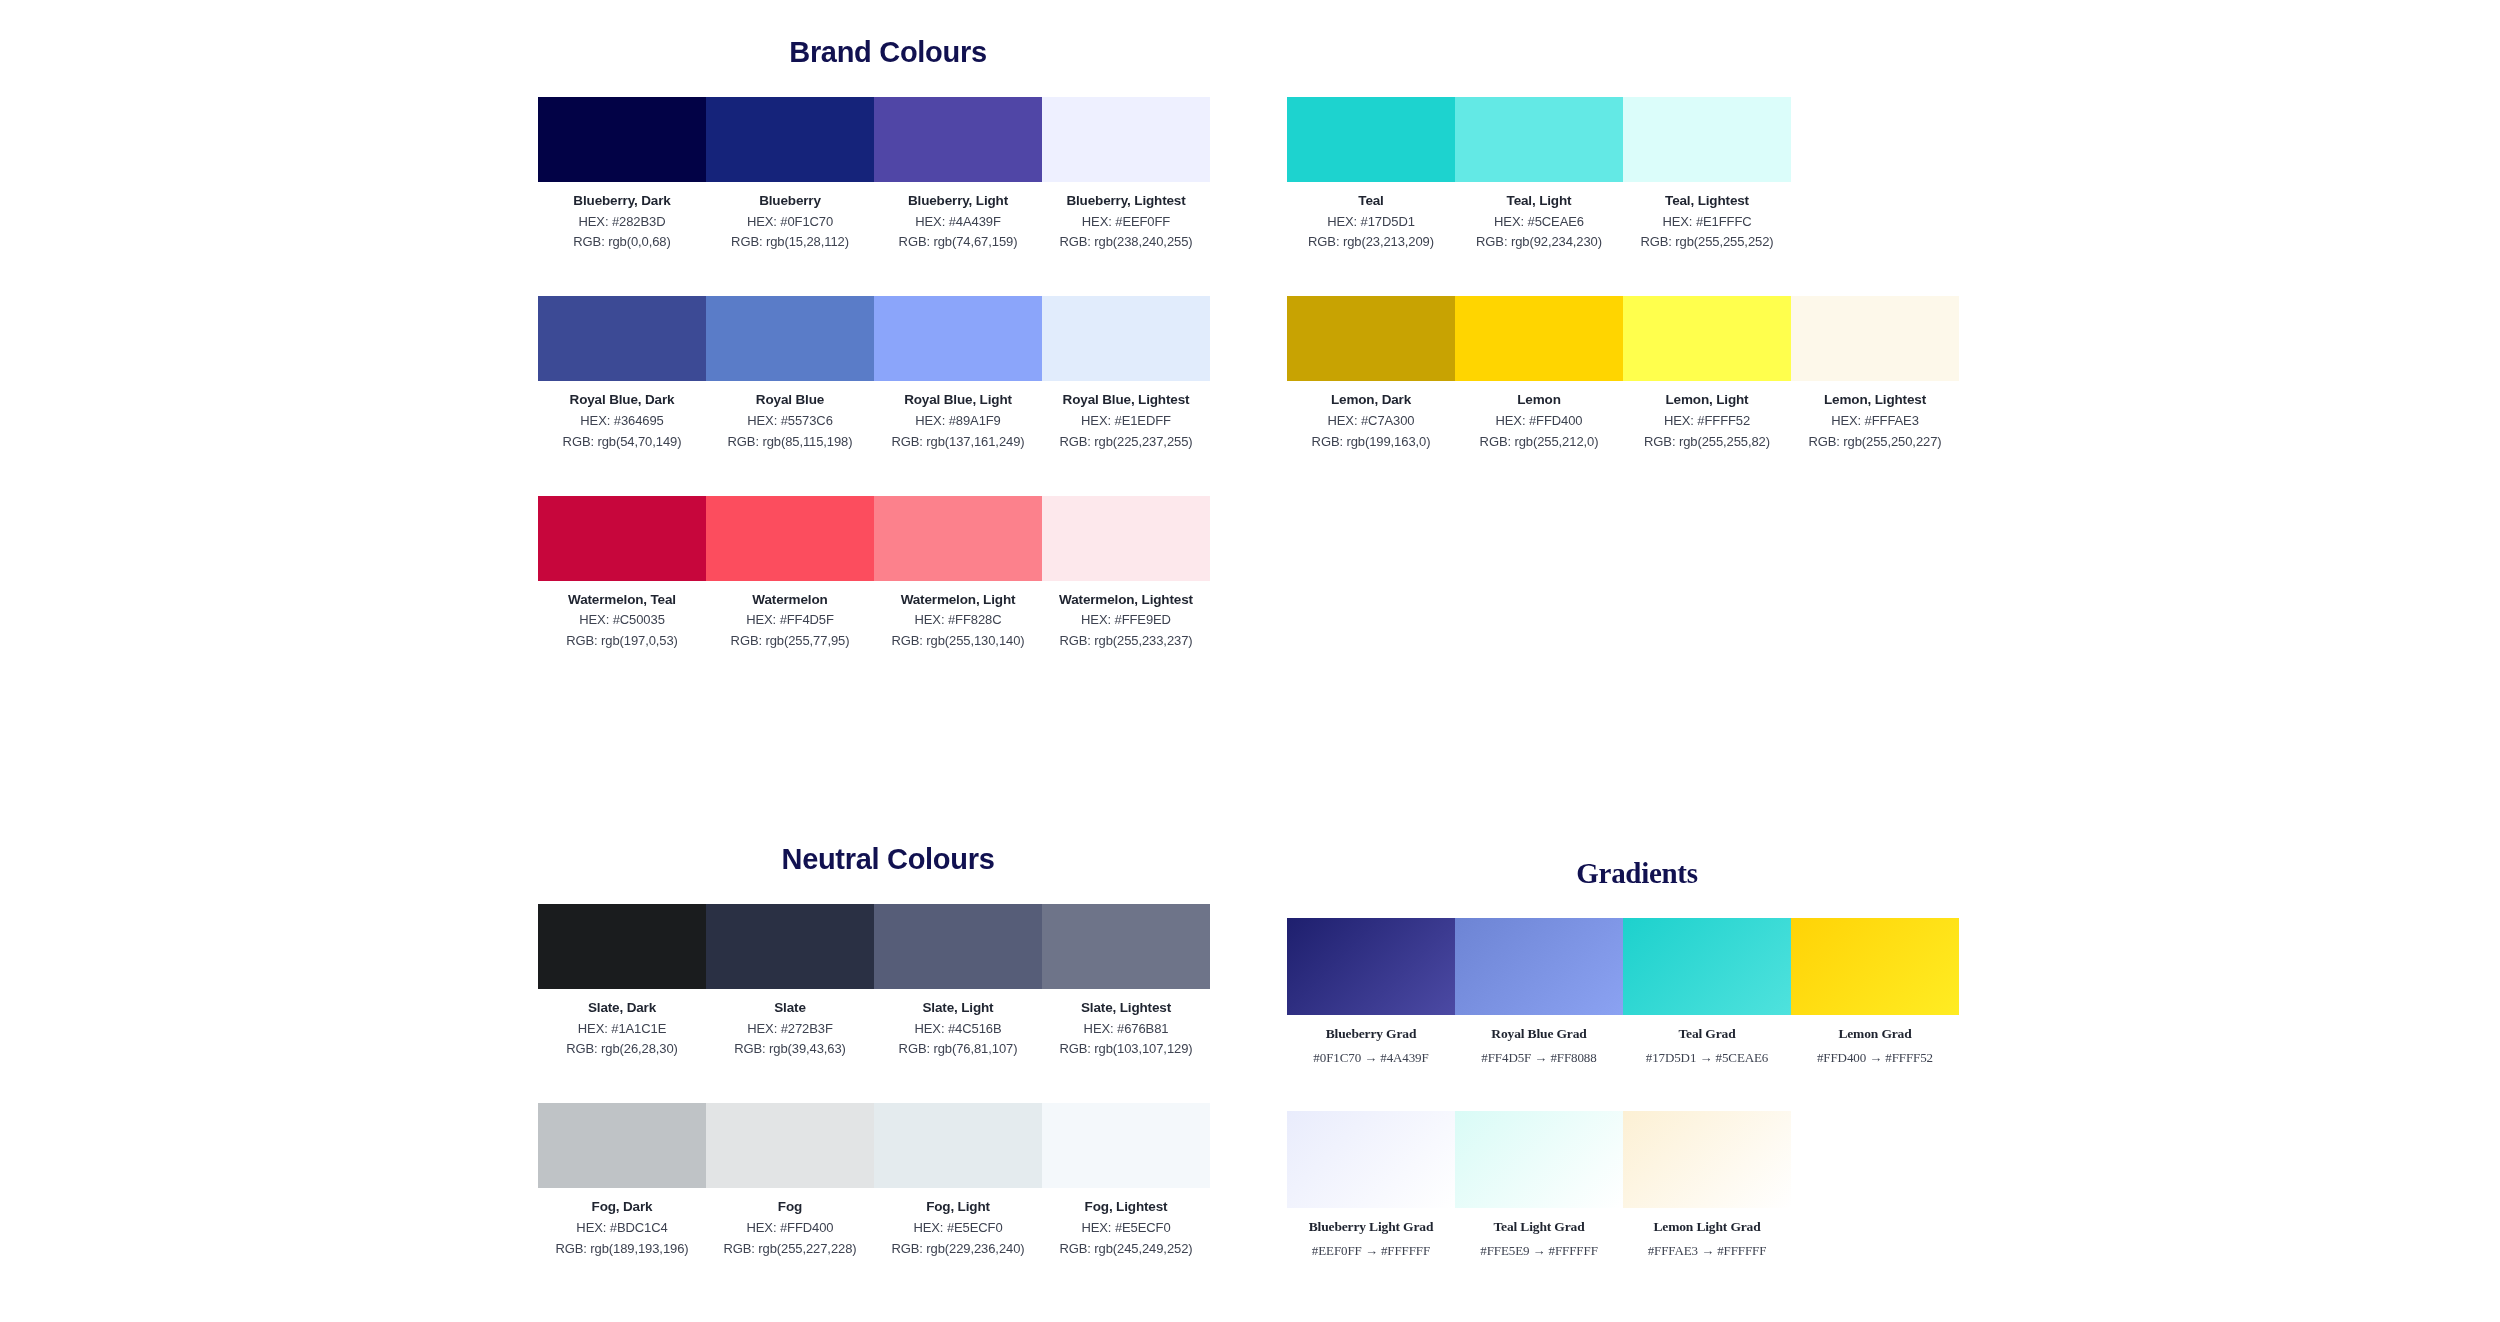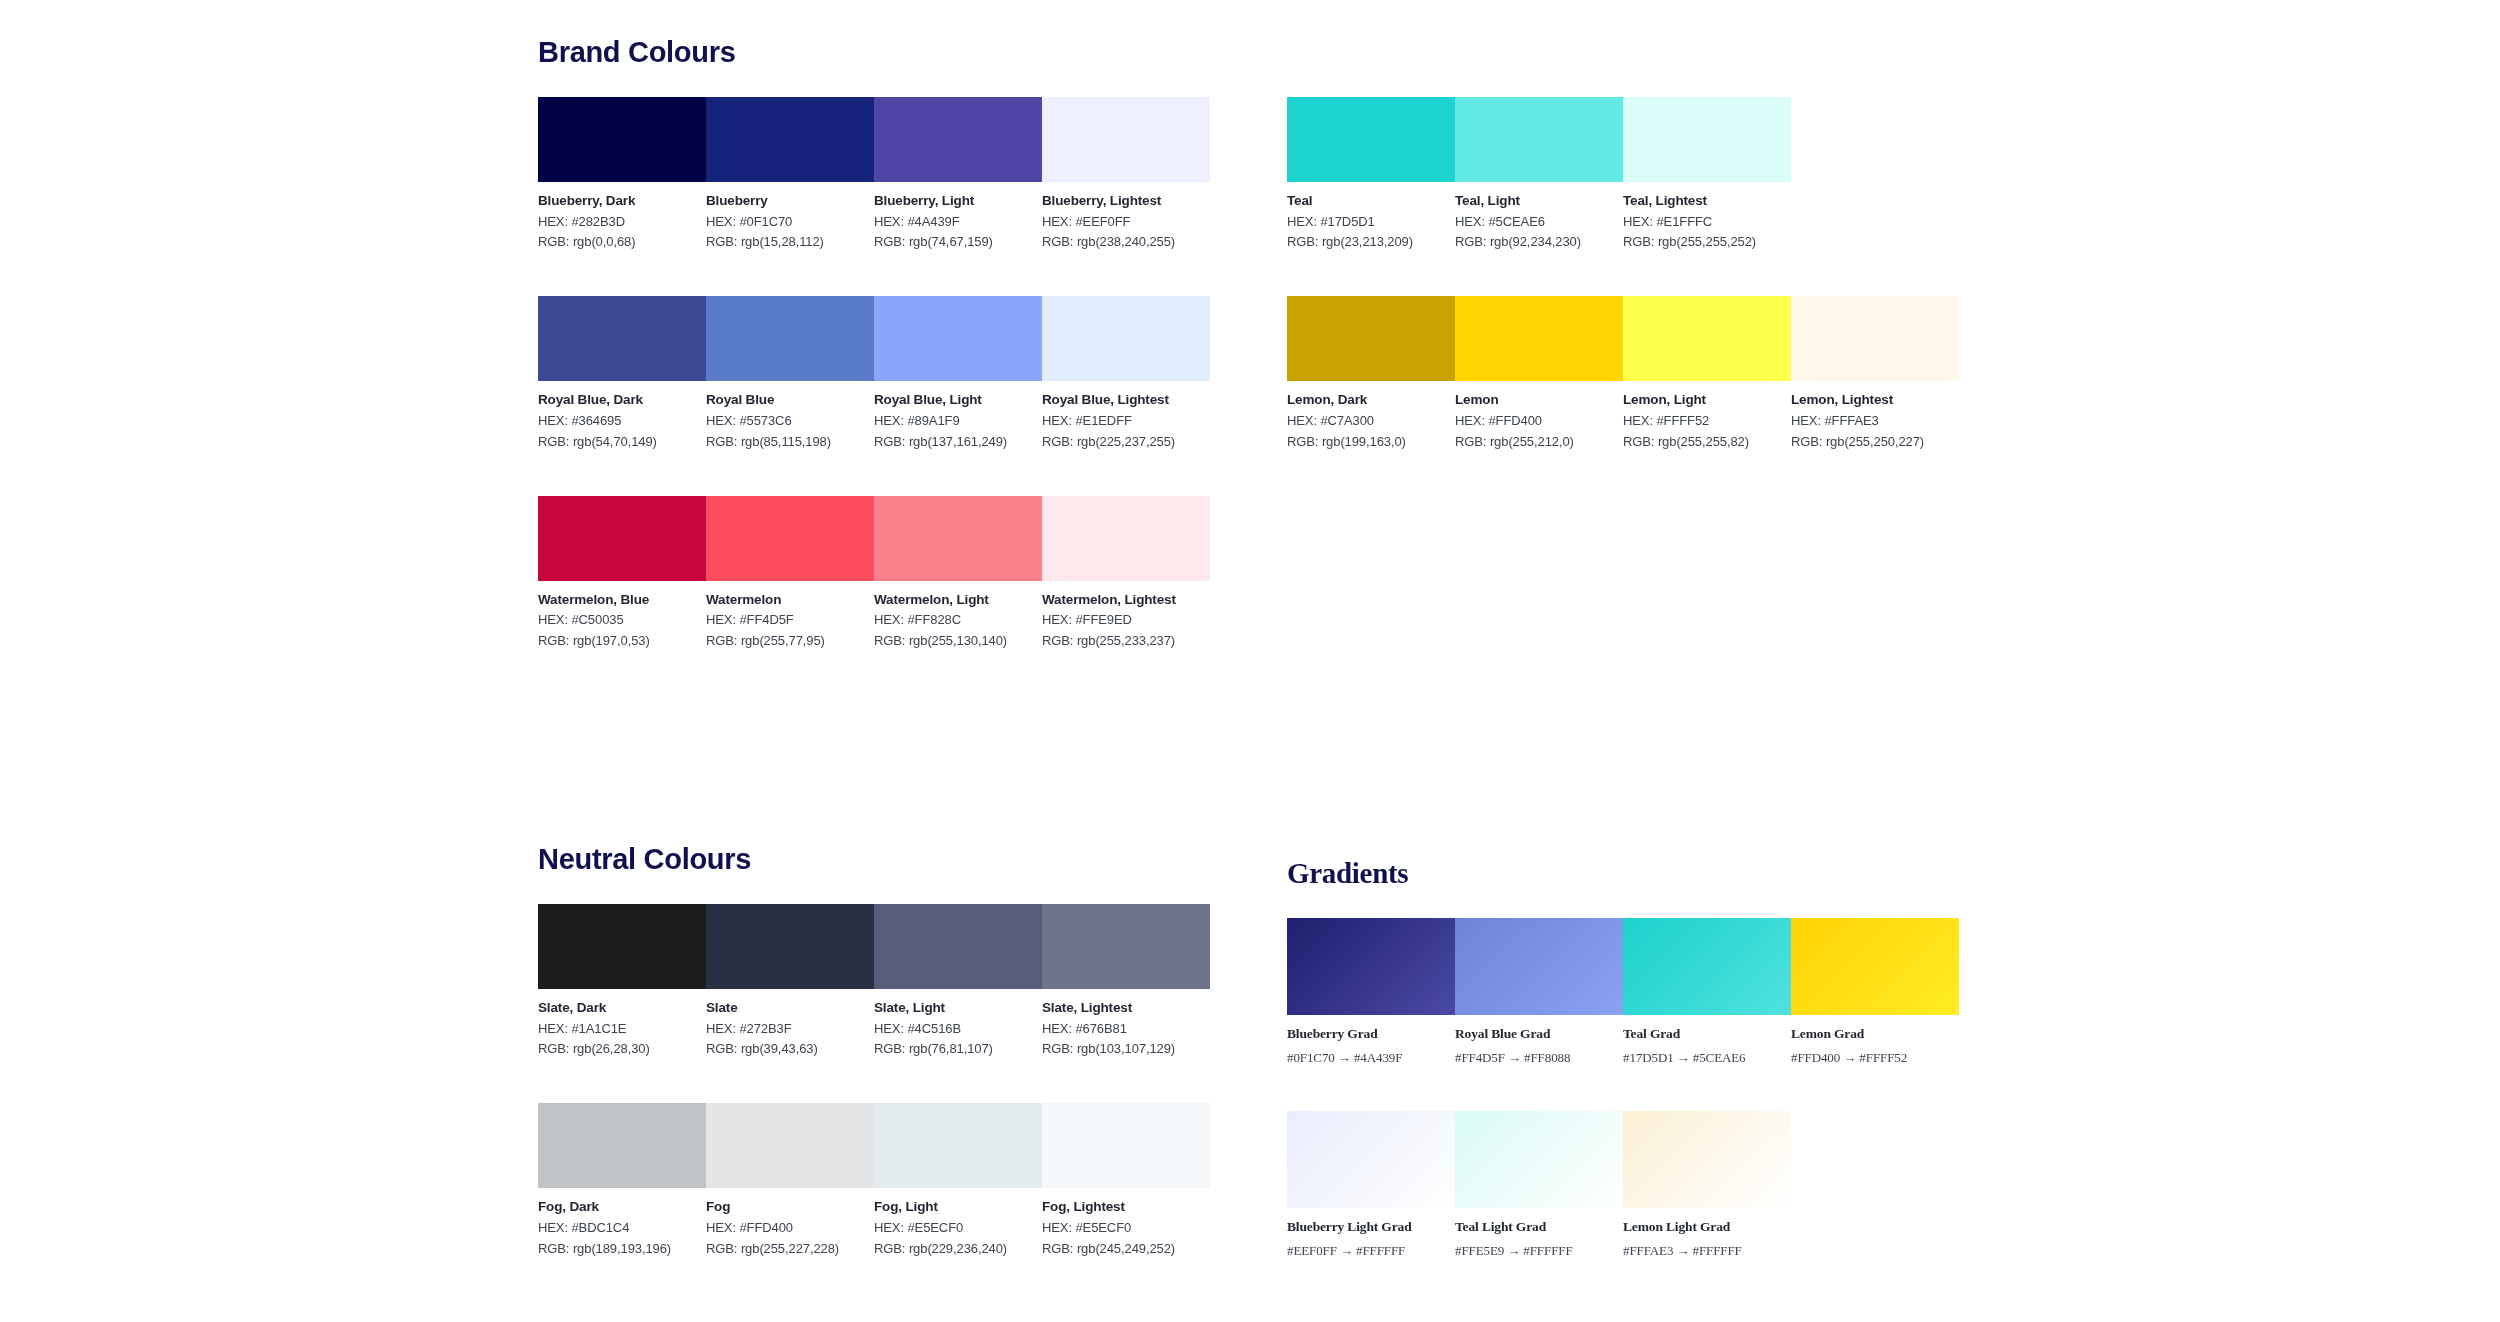--- a/index.html
+++ b/index.html
@@ -9,20 +9,21 @@
     height: 1322px;
     background: #ffffff;
     font-family: "Liberation Sans", sans-serif;
     overflow: hidden;
   }
   .page {
     position: relative;
     width: 2500px;
     height: 1322px;
     background: #ffffff;
+    text-align: center;
   }
 
   
   .group {
     position: absolute;
     width: 700px;
   }
   .group.left  { left: 538px; }
   .group.right { left: 1287px; }
 
@@ -136,21 +137,21 @@
           <div class="cell">
             <div class="chip" style="background: rgb(225, 236, 252);"></div>
             <div class="cell-name">Royal Blue, Lightest</div>
             <div class="cell-line">HEX: #E1EDFF</div>
             <div class="cell-line">RGB: rgb(225,237,255)</div>
           </div>
         </div>
         <div class="row">
           <div class="cell">
             <div class="chip" style="background: rgb(199, 6, 60);"></div>
-            <div class="cell-name">Watermelon, Blue</div>
+            <div class="cell-name">Watermelon, Teal</div>
             <div class="cell-line">HEX: #C50035</div>
             <div class="cell-line">RGB: rgb(197,0,53)</div>
           </div>
           <div class="cell">
             <div class="chip" style="background: rgb(252, 77, 94);"></div>
             <div class="cell-name">Watermelon</div>
             <div class="cell-line">HEX: #FF4D5F</div>
             <div class="cell-line">RGB: rgb(255,77,95)</div>
           </div>
           <div class="cell">

